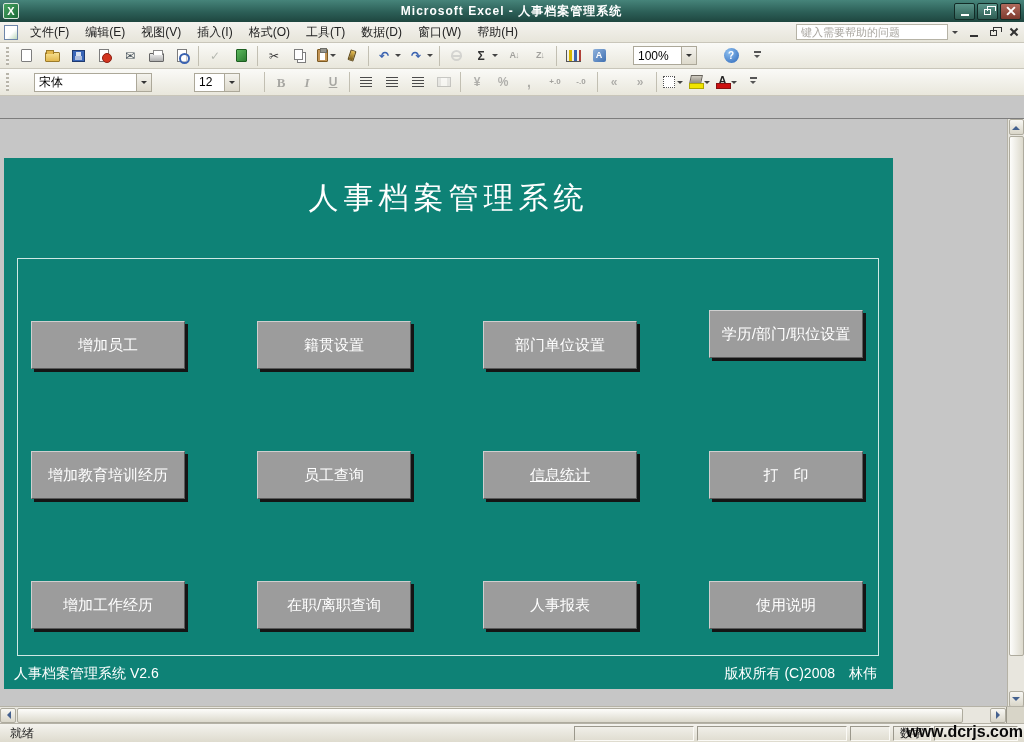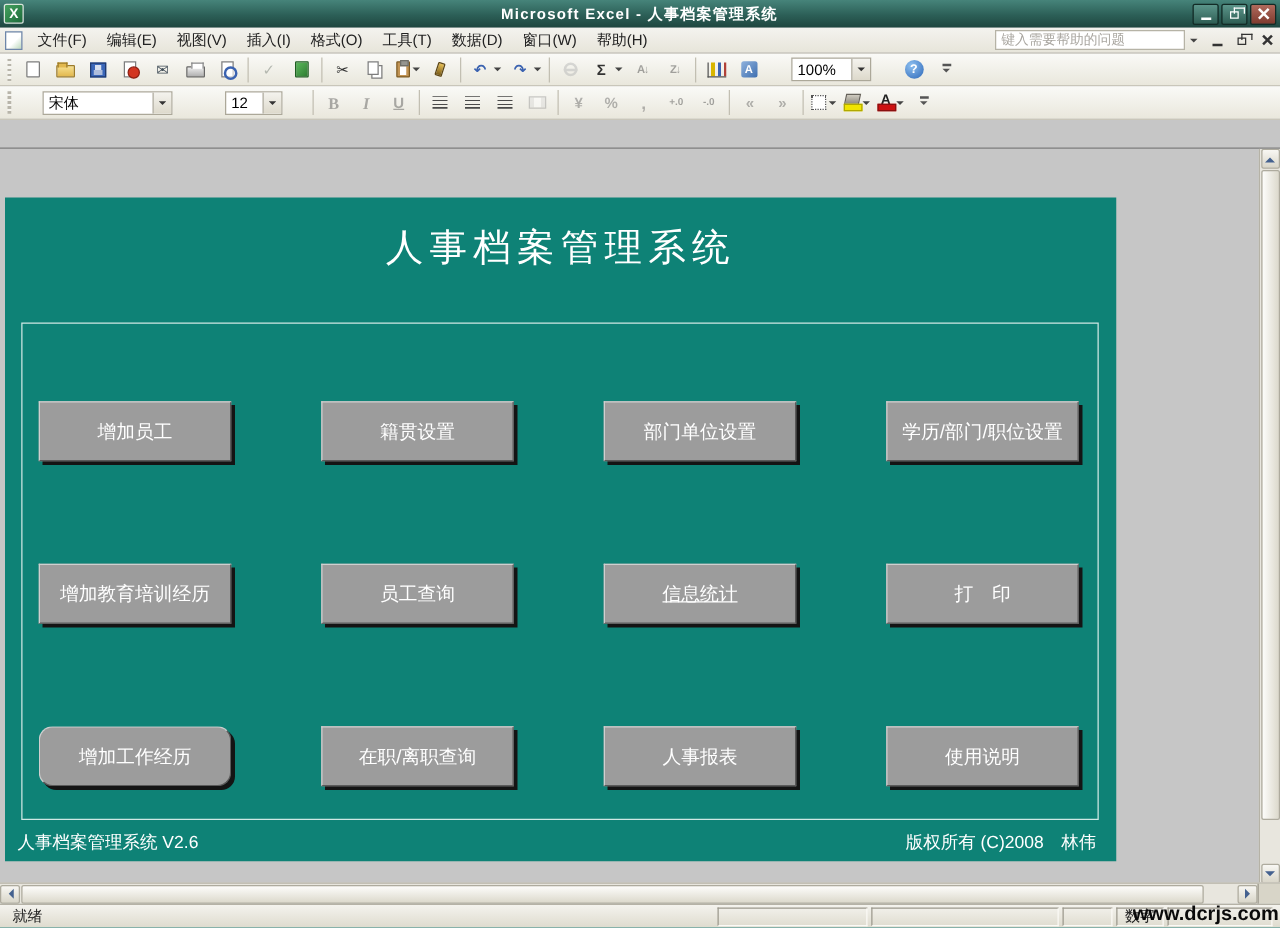--- a/index.html
+++ b/index.html
@@ -264,21 +264,21 @@
       </div>
       <span class="tbtn">
         <span class="ic ic-help">?</span>
       </span>
       <span class="tbtn">
         <span class="ic ic-opts"></span>
       </span>
     </div>
   <div id="tb-fmt" class="toolbar">
       <div class="grip"></div>
-      <div class="combo" style="width: 104px;">
+      <div class="combo" style="width: 118px;">
         <span class="combo-text">宋体</span>
         <span class="combo-arrow"></span>
       </div>
       <div class="combo" style="width: 46px;">
         <span class="combo-text">12</span>
         <span class="combo-arrow"></span>
       </div>
       <div class="tsep"></div>
       <span class="tbtn disabled">
         <span class="ic ic-b">B</span>
@@ -345,26 +345,26 @@
 
 
   <div class="work-area">
     <div class="teal-panel">
       <div class="form-title">人事档案管理系统</div>
       <div class="inner-frame"></div>
       <div id="btn-grid">
           <div class="form-btn" style="left: 27px; top: 163px;">增加员工</div>
           <div class="form-btn" style="left: 253px; top: 163px;">籍贯设置</div>
           <div class="form-btn" style="left: 479px; top: 163px;">部门单位设置</div>
-          <div class="form-btn" style="left: 705px; top: 163px;">学历/部门/职位设置</div>
+          <div class="form-btn" style="left: 705px; top: 152px;">学历/部门/职位设置</div>
           <div class="form-btn" style="left: 27px; top: 293px;">增加教育培训经历</div>
           <div class="form-btn" style="left: 253px; top: 293px;">员工查询</div>
           <div class="form-btn" style="left: 479px; top: 293px; text-decoration: underline;">信息统计</div>
           <div class="form-btn" style="left: 705px; top: 293px;">打　印</div>
-          <div class="form-btn" style="left: 27px; top: 423px; border-radius: 11px;">增加工作经历</div>
+          <div class="form-btn" style="left: 27px; top: 423px;">增加工作经历</div>
           <div class="form-btn" style="left: 253px; top: 423px;">在职/离职查询</div>
           <div class="form-btn" style="left: 479px; top: 423px;">人事报表</div>
           <div class="form-btn" style="left: 705px; top: 423px;">使用说明</div>
         </div>
       <div class="footer-left">人事档案管理系统 V2.6</div>
       <div class="footer-right">版权所有 (C)2008　林伟</div>
     </div>
     <div class="vscroll">
       <span class="sarr">
           <span class="t-up"></span>

